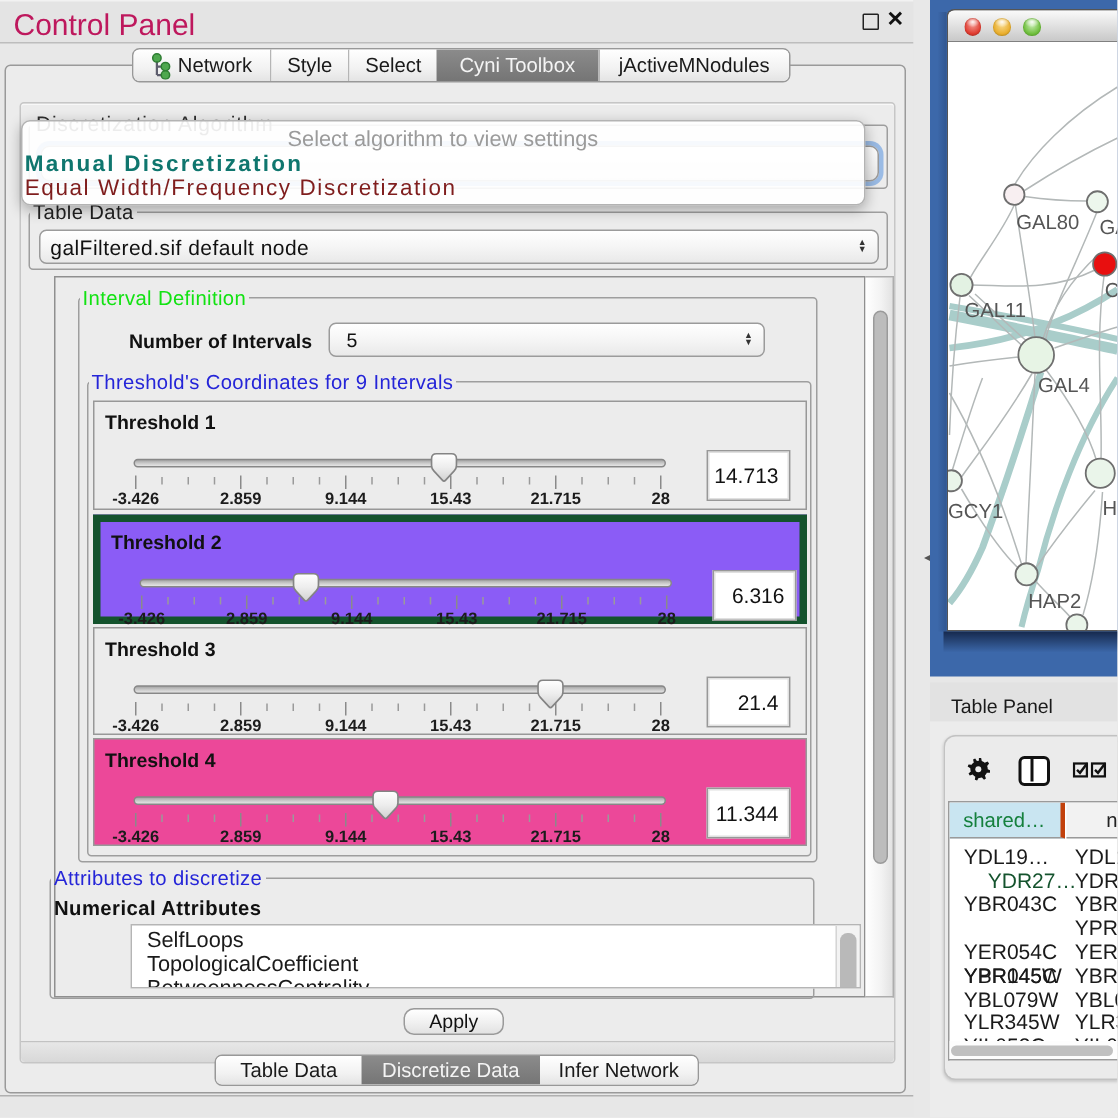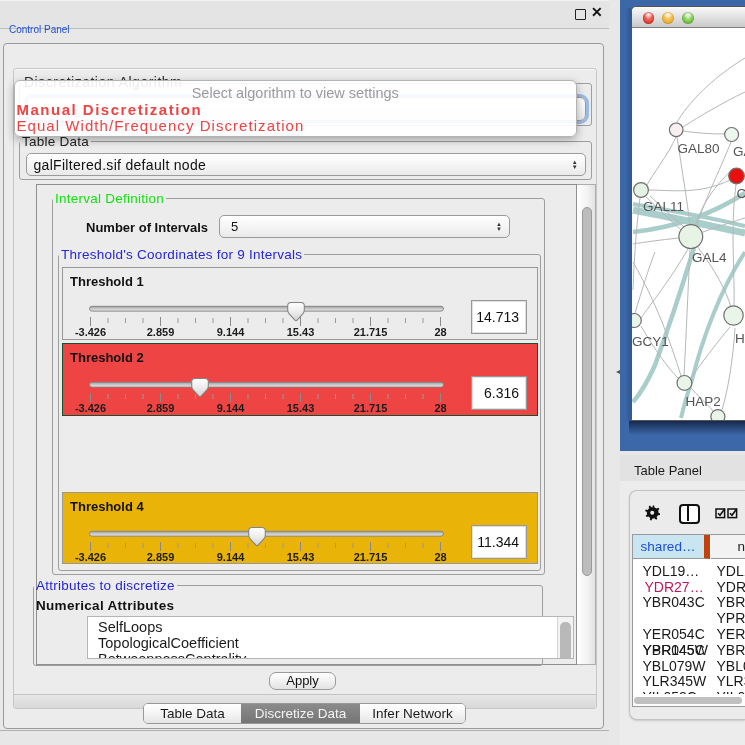--- a/index.html
+++ b/index.html
@@ -11,25 +11,37 @@
 .carets span { font-size:6px; line-height:5px; }
 fieldset.grp { border:1px solid #9e9e9e; border-radius:3px; position:absolute; }
 .grp legend { font-size:13.5px; letter-spacing:0.25px; padding:0 2px; margin-left:0px; white-space:nowrap; }
 .tseg { display:flex; align-items:center; justify-content:center; font-size:13.5px; color:#1a1a1a; background:linear-gradient(#ffffff,#f2f2f2 60%,#e4e4e4); height:100%; }
 .tseg.sel { background:linear-gradient(#8b8b8b,#757575); color:#f4f4f4; }
 .vbox { position:absolute; left:408px; width:56px; height:34px; background:#fff; border:1px solid #989898; box-shadow:inset 0 0 0 1px #e0e0e0; font-size:14px; color:#111; display:flex; align-items:center; justify-content:flex-end; padding-right:7px; }
 </style></head><body>
 
 <div class="abs" style="left:0;top:0;width:609px;height:731px;background:#e8e8e8;border-bottom:1px solid #b0b0b0;">
 <div class="abs" style="left:0;top:0;width:609px;height:29px;background:#e4e4e4;border-bottom:1px solid #bdbdbd;box-shadow:inset 0 1px 0 #f2f2f2;">
-      <div class="abs" style="left:9px;top:24px;font-size:10px;color:#1d4ed8;">Control Panel</div>
+      <div class="abs" style="left:9px;top:6px;font-size:20px;color:#be185d;">Control Panel</div>
       <div class="abs" style="left:575px;top:9px;width:11px;height:11px;border:1.5px solid #222;border-radius:1px;"></div>
       <div class="abs" style="left:591px;top:4px;font-size:14px;font-weight:900;color:#111;">✕</div>
     </div>
 <div class="abs" style="left:3px;top:43px;width:601px;height:686px;border:1px solid #9a9a9a;border-radius:4px;background:#ececec;"></div>
+<div class="abs" style="left:88px;top:32px;width:439px;height:23px;border:1px solid #989898;border-radius:5px;overflow:hidden;display:flex;background:#fff;">
+<div class="tseg" style="width:92px;border-right:1px solid #b5b5b5;"><svg width="13" height="18" viewBox="0 0 13 18" style="margin-right:5px;margin-top:1px;">
+          <path d="M3.6 5 V15 M3.6 9.4 H7 M3.6 15 H7" stroke="#5e5e6e" stroke-width="1.5" fill="none"></path>
+          <circle cx="3.6" cy="3.6" r="2.8" fill="#4fa84f" stroke="#2e7d32" stroke-width="1"></circle>
+          <circle cx="9.3" cy="9.4" r="2.8" fill="#4fa84f" stroke="#2e7d32" stroke-width="1"></circle>
+          <circle cx="9.3" cy="15" r="2.8" fill="#4fa84f" stroke="#2e7d32" stroke-width="1"></circle>
+        </svg>Network</div>
+<div class="tseg" style="width:53px;border-right:1px solid #b5b5b5;">Style</div>
+<div class="tseg" style="width:58px;">Select</div>
+<div class="tseg sel" style="width:108px;">Cyni Toolbox</div>
+<div class="tseg" style="width:128px;border-left:1px solid #b5b5b5;">jActiveMNodules</div>
+</div>
 <div class="abs" style="left:13px;top:68px;width:584px;height:640.5px;border:1px solid #c6c6c6;border-radius:3px;background:#ececec;box-shadow:inset 0 1px 0 #f8f8f8;"></div>
 <div class="abs" style="left:14px;top:694px;width:582px;height:13.5px;background:linear-gradient(#e7e7e7,#d8d8d8);border-top:1px solid #c2c2c2;border-radius:0 0 3px 3px;"></div>
 <fieldset class="grp" style="left:19px;top:75.5px;width:573px;height:50px;">
       <legend style="color:transparent;">Discretization Algorithm</legend>
     </fieldset>
 <div class="abs" style="left:24px;top:74px;font-size:14px;letter-spacing:0.5px;color:#2e2e2e;">Discretization Algorithm</div>
 <div class="combo abs" style="left:27px;top:97px;width:559px;height:24px;border-radius:6px;box-shadow:0 0 0 3px rgba(100,155,225,0.6);"></div>
 <fieldset class="grp" style="left:19px;top:134px;width:573px;height:46px;">
       <legend style="color:#222;">Table Data</legend>
     </fieldset>
@@ -99,29 +111,37 @@
       </defs>
     </svg>
 <div class="abs" style="left:62px;top:266.5px;width:476px;height:73.5px;border:1px solid #989898;background:#ececec;">
 <div class="abs fs13" style="left:7px;top:6px;font-weight:bold;color:#111;">Threshold 1</div>
 <svg class="abs" style="left:0;top:0;" width="474" height="71" viewBox="0 0 474 71">
         <use href="#srow"></use>
         <use href="#sthumb" x="233.0"></use>
       </svg>
 <div class="vbox" style="top:32px;">14.713</div>
 </div>
-<div class="abs" style="left:62px;top:342.5px;width:476px;height:73.0px;border:1px solid #14532d;background:#ef4444;">
+<div class="abs" style="left:62px;top:342.5px;width:476px;height:73.0px;border:5px solid #14532d;background:#8b5cf6;">
 <div class="abs fs13" style="left:7px;top:6px;font-weight:bold;color:#111;">Threshold 2</div>
 <svg class="abs" style="left:0;top:0;" width="474" height="71" viewBox="0 0 474 71">
         <use href="#srow"></use>
         <use href="#sthumb" x="137.0"></use>
       </svg>
 <div class="vbox" style="top:32px;padding-left:36px;">6.316</div>
 </div>
-<div class="abs" style="left:62px;top:492.0px;width:476px;height:71.5px;border:1px solid #989898;background:#eab308;">
+<div class="abs" style="left:62px;top:418.0px;width:476px;height:72.0px;border:1px solid #989898;background:#ececec;">
+<div class="abs fs13" style="left:7px;top:6px;font-weight:bold;color:#111;">Threshold 3</div>
+<svg class="abs" style="left:0;top:0;" width="474" height="70" viewBox="0 0 474 70">
+        <use href="#srow"></use>
+        <use href="#sthumb" x="304.0"></use>
+      </svg>
+<div class="vbox" style="top:32px;">21.4</div>
+</div>
+<div class="abs" style="left:62px;top:492.0px;width:476px;height:71.5px;border:1px solid #989898;background:#ec4899;">
 <div class="abs fs13" style="left:7px;top:6px;font-weight:bold;color:#111;">Threshold 4</div>
 <svg class="abs" style="left:0;top:0;" width="474" height="69" viewBox="0 0 474 69">
         <use href="#srow"></use>
         <use href="#sthumb" x="194.0"></use>
       </svg>
 <div class="vbox" style="top:32px;">11.344</div>
 </div>
 <fieldset class="grp" style="left:33px;top:578px;width:510px;height:87.5px;">
       <legend style="color:#2525d8;">Attributes to discretize</legend>
     </fieldset>
@@ -132,22 +152,22 @@
       <div class="abs" style="right:2.5px;top:5px;width:11px;height:44px;background:#b9b9b9;border-radius:5px;"></div>
     </div>
 <div class="abs" style="left:269px;top:671.5px;width:67px;height:18px;background:linear-gradient(#ffffff,#f0f0f0 55%,#e2e2e2);border:1px solid #9a9a9a;border-radius:7px;display:flex;align-items:center;justify-content:center;font-size:13px;color:#111;">Apply</div>
 <div class="abs" style="left:143px;top:702.5px;width:323px;height:21px;border:1px solid #989898;border-radius:5px;overflow:hidden;display:flex;background:#fff;">
 <div class="tseg" style="width:97px;">Table Data</div>
 <div class="tseg sel" style="width:119px;">Discretize Data</div>
 <div class="tseg" style="width:105px;">Infer Network</div>
 </div>
 <div class="abs" style="left:13.5px;top:80px;width:563.5px;height:57px;background:rgba(255,255,255,0.91);border:1px solid #b3b3b3;border-radius:6px;box-shadow:0 3px 9px rgba(0,0,0,0.3);">
       <div class="abs" style="left:0;right:0;top:4px;text-align:center;font-size:14.5px;color:#9b9b9b;">Select algorithm to view settings</div>
-      <div class="abs" style="left:2px;top:19.5px;font-size:15px;letter-spacing:1.5px;font-weight:bold;color:#ef4444;">Manual Discretization</div>
-      <div class="abs" style="left:2px;top:36px;font-size:15px;letter-spacing:1.05px;color:#ef4444;">Equal Width/Frequency Discretization</div>
+      <div class="abs" style="left:2px;top:19.5px;font-size:15px;letter-spacing:1.5px;font-weight:bold;color:#0f766e;">Manual Discretization</div>
+      <div class="abs" style="left:2px;top:36px;font-size:15px;letter-spacing:1.05px;color:#7f1d1d;">Equal Width/Frequency Discretization</div>
     </div>
 </div>
 <div class="abs" style="left:609px;top:0;width:11px;height:745px;background:#e8e8e8;"></div>
 <div class="abs" style="left:620px;top:0;width:125px;height:451px;background:#3c68aa;"></div>
 <div class="abs" style="left:629px;top:421px;width:116px;height:14px;background:linear-gradient(#16294d,rgba(60,104,170,0));"></div>
 <div class="abs" style="left:625px;top:8px;width:6px;height:413px;background:linear-gradient(90deg,rgba(60,104,170,0),rgba(22,41,77,0.28));"></div>
 <div class="abs" style="left:631px;top:6px;width:114px;height:415px;background:#fff;border:1px solid #555;border-right:none;border-radius:5px 0 0 0;">
 <div class="abs" style="left:0;top:0;width:113px;height:21px;background:linear-gradient(#fafafa,#c9c9c9);border-bottom:1px solid #808080;border-radius:5px 0 0 0;"></div>
 <div class="abs" style="left:10.5px;top:5.2px;width:11.6px;height:11.6px;border-radius:50%;background:radial-gradient(ellipse 65% 45% at 50% 22%, rgba(255,255,255,0.95), rgba(255,255,255,0) 65%), radial-gradient(circle at 50% 40%, #f2958d, #e03c31 62%, #9f2a21 95%);box-shadow:inset 0 0 1px #9f2a21;"></div>
 <div class="abs" style="left:30.2px;top:5.2px;width:11.6px;height:11.6px;border-radius:50%;background:radial-gradient(ellipse 65% 45% at 50% 22%, rgba(255,255,255,0.95), rgba(255,255,255,0) 65%), radial-gradient(circle at 50% 40%, #f8d98a, #e9ae2e 62%, #a37d1c 95%);box-shadow:inset 0 0 1px #a37d1c;"></div>
@@ -218,27 +238,27 @@
   </div>
 <svg class="abs" style="left:714.5px;top:506.5px;" width="12" height="12" viewBox="0 0 12 12">
     <rect x="1" y="2" width="8.6" height="8.6" fill="none" stroke="#111" stroke-width="1.5"></rect>
     <path d="M3 6.2 L5 8.2 L9.8 1.8" fill="none" stroke="#111" stroke-width="1.6"></path>
   </svg>
 <svg class="abs" style="left:727.0px;top:506.5px;" width="12" height="12" viewBox="0 0 12 12">
     <rect x="1" y="2" width="8.6" height="8.6" fill="none" stroke="#111" stroke-width="1.5"></rect>
     <path d="M3 6.2 L5 8.2 L9.8 1.8" fill="none" stroke="#111" stroke-width="1.6"></path>
   </svg>
 <div class="abs" style="left:631.5px;top:533.5px;width:113.5px;height:173px;background:#fff;border:1px solid #9a9a9a;border-right:none;overflow:hidden;">
-<div class="abs" style="left:0;top:0;width:77px;height:24.5px;background:#c9e5f1;border-right:6px solid #c2410c;border-bottom:1px solid #9a9a9a;display:flex;align-items:center;justify-content:center;font-size:13.5px;color:#1d4ed8;">shared…</div>
+<div class="abs" style="left:0;top:0;width:77px;height:24.5px;background:#c9e5f1;border-right:3px solid #c2410c;border-bottom:1px solid #9a9a9a;display:flex;align-items:center;justify-content:center;font-size:13.5px;color:#15803d;">shared…</div>
 <div class="abs" style="left:78px;top:0;width:40px;height:24.5px;background:#f2f2f2;border-bottom:1px solid #9a9a9a;font-size:13.5px;color:#222;display:flex;align-items:center;">
       <span style="margin-left:27px;">name</span>
     </div>
 <div class="abs" style="left:10px;top:28.2px;font-size:14px;color:#1a1a1a;text-align:center;">YDL19…</div>
 <div class="abs" style="left:84px;top:28.2px;font-size:14px;color:#1a1a1a;">YDL1</div>
-<div class="abs" style="left:12px;top:44.0px;font-size:14px;color:#be185d;text-align:right;">YDR27…</div>
+<div class="abs" style="left:26px;top:44.0px;font-size:14px;color:#14532d;text-align:right;">YDR27…</div>
 <div class="abs" style="left:84px;top:44.0px;font-size:14px;color:#1a1a1a;">YDR2</div>
 <div class="abs" style="left:10px;top:59.8px;font-size:14px;color:#1a1a1a;">YBR043C</div>
 <div class="abs" style="left:84px;top:59.8px;font-size:14px;color:#1a1a1a;">YBR0</div>
 <div class="abs" style="left:10px;top:75.6px;font-size:14px;color:#1a1a1a;margin-top:32px;">YPR145W</div>
 <div class="abs" style="left:84px;top:75.6px;font-size:14px;color:#1a1a1a;">YPR1</div>
 <div class="abs" style="left:10px;top:91.4px;font-size:14px;color:#1a1a1a;">YER054C</div>
 <div class="abs" style="left:84px;top:91.4px;font-size:14px;color:#1a1a1a;">YER0</div>
 <div class="abs" style="left:10px;top:107.2px;font-size:14px;color:#1a1a1a;">YBR045C</div>
 <div class="abs" style="left:84px;top:107.2px;font-size:14px;color:#1a1a1a;">YBR0</div>
 <div class="abs" style="left:10px;top:123.0px;font-size:14px;color:#1a1a1a;">YBL079W</div>

